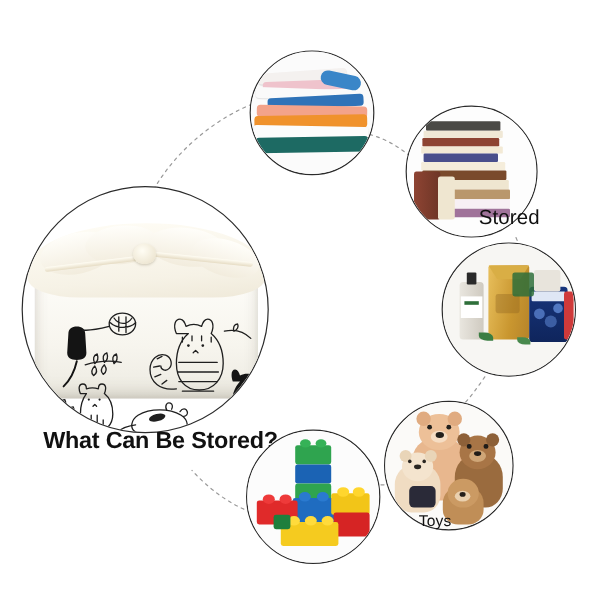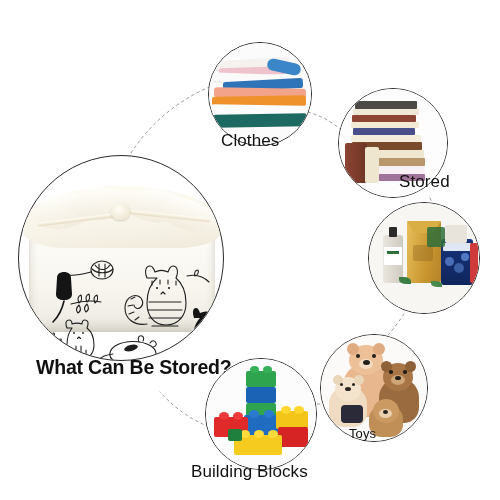--- a/index.html
+++ b/index.html
@@ -172,21 +172,20 @@
     <div class="cl" style="left:6px;top:16px;width:74px;height:9px;background:#f4f1ef;transform:rotate(-4deg);box-shadow:0 1px 1px rgba(0,0,0,.12);"></div>
     <div class="cl" style="left:10px;top:24px;width:80px;height:8px;background:#efc3cc;transform:rotate(-2deg);"></div>
     <div class="cl" style="left:4px;top:31px;width:88px;height:9px;background:#fafafa;transform:rotate(2deg);box-shadow:0 1px 1px rgba(0,0,0,.1);"></div>
     <div class="cl" style="left:14px;top:37px;width:80px;height:10px;background:#2f73b8;transform:rotate(-3deg);"></div>
     <div class="cl" style="left:5px;top:45px;width:92px;height:10px;background:#f3a38a;transform:rotate(1deg);"></div>
     <div class="cl" style="left:3px;top:53px;width:94px;height:11px;background:#f0922c;transform:rotate(-1deg);"></div>
     <div class="cl" style="left:2px;top:62px;width:96px;height:11px;background:#fcfcfc;transform:rotate(1deg);box-shadow:0 1px 2px rgba(0,0,0,.12);"></div>
     <div class="cl" style="left:4px;top:71px;width:94px;height:13px;background:#1d6a63;transform:rotate(-1deg);"></div>
     <div class="cl" style="left:58px;top:18px;width:34px;height:12px;background:#3a86c8;border-radius:6px;transform:rotate(12deg);"></div>
   </div>
-  <div class="cap" style="left:221px;top:131px;font-size:17px;">Clothes</div>
 
   <div class="circle" id="books-circle">
     <div style="position:absolute;inset:0;background:#fdfdfd;"></div>
     <div class="bk" style="left:16px;top:12px;width:62px;height:8px;background:#4b4a46;"></div>
     <div class="bk" style="left:14px;top:20px;width:66px;height:6px;background:#f0e8d6;"></div>
     <div class="bk" style="left:13px;top:26px;width:64px;height:7px;background:#8e4433;"></div>
     <div class="bk" style="left:12px;top:33px;width:68px;height:6px;background:#f3ead6;"></div>
     <div class="bk" style="left:14px;top:39px;width:62px;height:7px;background:#4a4f8c;"></div>
     <div class="bk" style="left:12px;top:46px;width:70px;height:7px;background:#f5eddb;"></div>
     <div class="bk" style="left:13px;top:53px;width:70px;height:8px;background:#7a4a2c;"></div>
@@ -285,15 +284,14 @@
 
     <div style="position:absolute;left:72px;top:68px;width:30px;height:20px;background:#d62424;border-radius:2px;"></div>
 
     <div style="position:absolute;left:28px;top:76px;width:48px;height:20px;background:#f5cb1f;border-radius:2px;"></div>
     <div class="studs" style="left:34px;top:71px;width:10px;height:8px;background:#ffdb3c;"></div>
     <div class="studs" style="left:48px;top:71px;width:10px;height:8px;background:#ffdb3c;"></div>
     <div class="studs" style="left:62px;top:71px;width:10px;height:8px;background:#ffdb3c;"></div>
 
     <div style="position:absolute;left:22px;top:70px;width:14px;height:12px;background:#1f7f3d;border-radius:2px;"></div>
   </div>
-  <div class="cap" style="left:191px;top:462px;font-size:17px;">Building Blocks</div>
 
 </div>
 
 </body></html>

